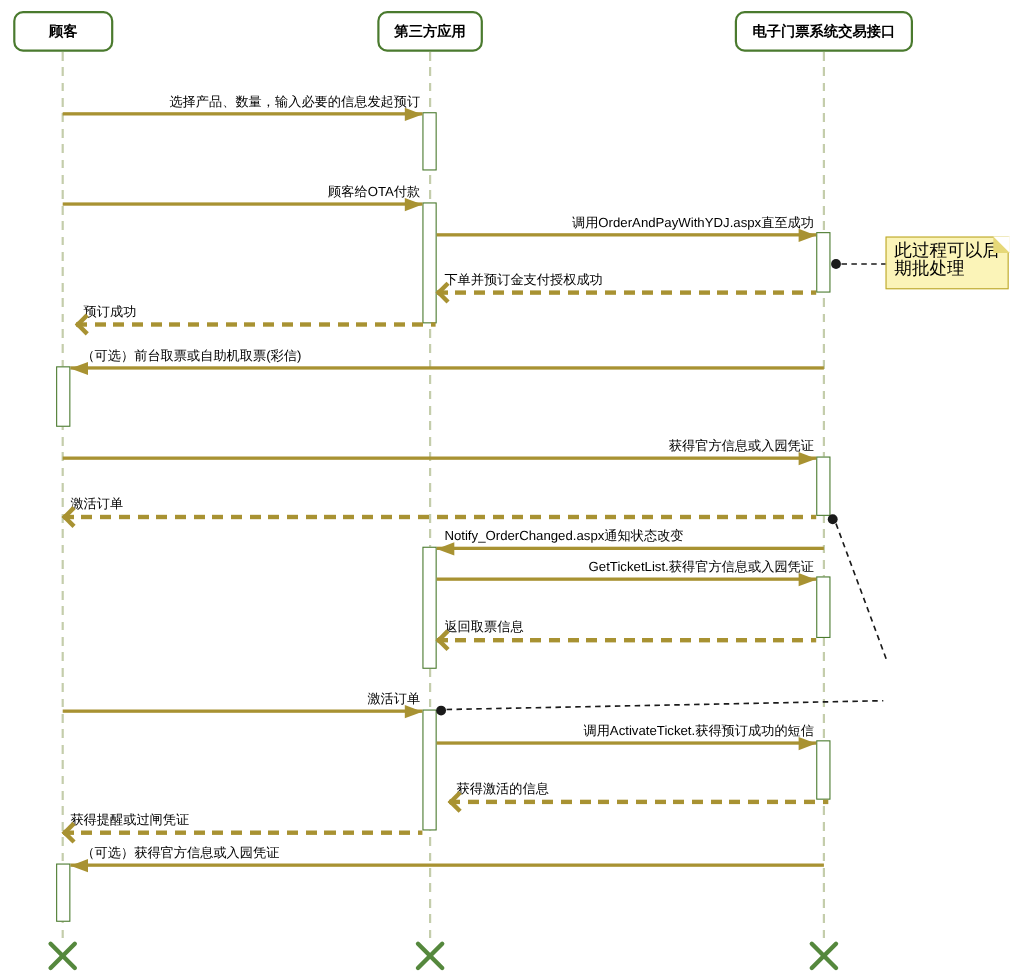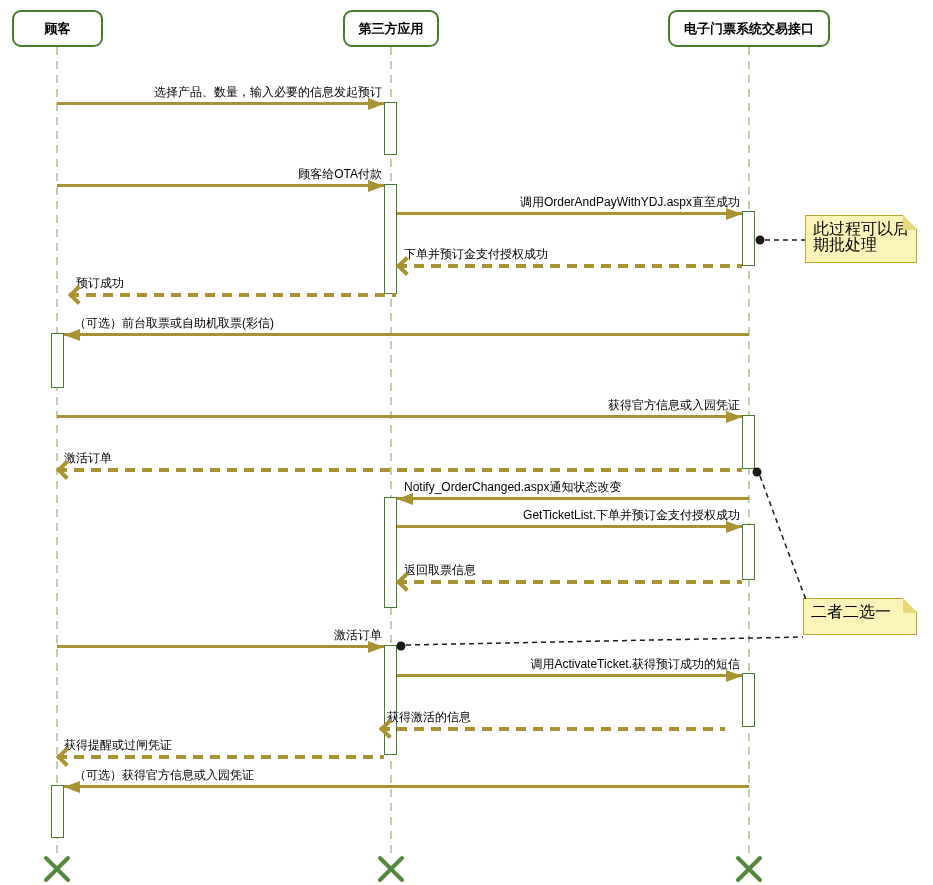--- a/index.html
+++ b/index.html
@@ -125,62 +125,58 @@
     <span class="lbl l">激活订单</span>
     <div class="ln d"></div>
       <i class="ho"></i>
   </div>
   <div class="m" style="left:397px;width:352px;top:479px">
     <span class="lbl l">Notify_OrderChanged.aspx通知状态改变</span>
     <div class="ln"></div>
       <i class="hl"></i>
   </div>
   <div class="m" style="left:397px;width:345px;top:507px">
-    <span class="lbl r">GetTicketList.下单并预订金支付授权成功</span>
+    <span class="lbl r">GetTicketList.获得官方信息或入园凭证</span>
     <div class="ln"></div>
       <i class="hr"></i>
   </div>
   <div class="m" style="left:397px;width:345px;top:562px">
     <span class="lbl l">返回取票信息</span>
     <div class="ln d"></div>
       <i class="ho"></i>
   </div>
   <div class="m" style="left:57px;width:327px;top:627px">
     <span class="lbl r">激活订单</span>
     <div class="ln"></div>
       <i class="hr"></i>
   </div>
   <div class="m" style="left:397px;width:345px;top:656px">
     <span class="lbl r">调用ActivateTicket.获得预订成功的短信</span>
     <div class="ln"></div>
       <i class="hr"></i>
   </div>
-  <div class="m" style="left:380px;width:345px;top:709px">
+  <div class="m" style="left:408px;width:345px;top:709px">
     <span class="lbl l">获得激活的信息</span>
     <div class="ln d"></div>
       <i class="ho"></i>
   </div>
   <div class="m" style="left:57px;width:327px;top:737px">
     <span class="lbl l">获得提醒或过闸凭证</span>
     <div class="ln d"></div>
       <i class="ho"></i>
   </div>
   <div class="m" style="left:64px;width:685px;top:767px">
     <span class="lbl l" style="left:10px">（可选）获得官方信息或入园凭证</span>
     <div class="ln"></div>
       <i class="hl"></i>
   </div>
 
   <div class="note" style="left:805px;top:215px;width:112px;min-height:48px">
     <i class="fold"></i>
     <span>此过程可以后期批处理</span>
-  </div>
-  <div class="note" style="left:803px;top:598px;width:114px;min-height:37px">
-    <i class="fold"></i>
-    <span>二者二选一</span>
   </div>
 
   <svg class="overlay" width="933" height="885" viewBox="0 0 933 885">
 
     <circle cx="760" cy="240" r="4.5" fill="#1a1a1a"></circle>
     <line x1="765" y1="240" x2="805" y2="240" stroke="#1a1a1a" stroke-width="1.5" stroke-dasharray="5,4"></line>
 
     <circle cx="757" cy="472" r="4.5" fill="#1a1a1a"></circle>
     <line x1="760" y1="476" x2="806" y2="600" stroke="#1a1a1a" stroke-width="1.5" stroke-dasharray="5,4"></line>
 

